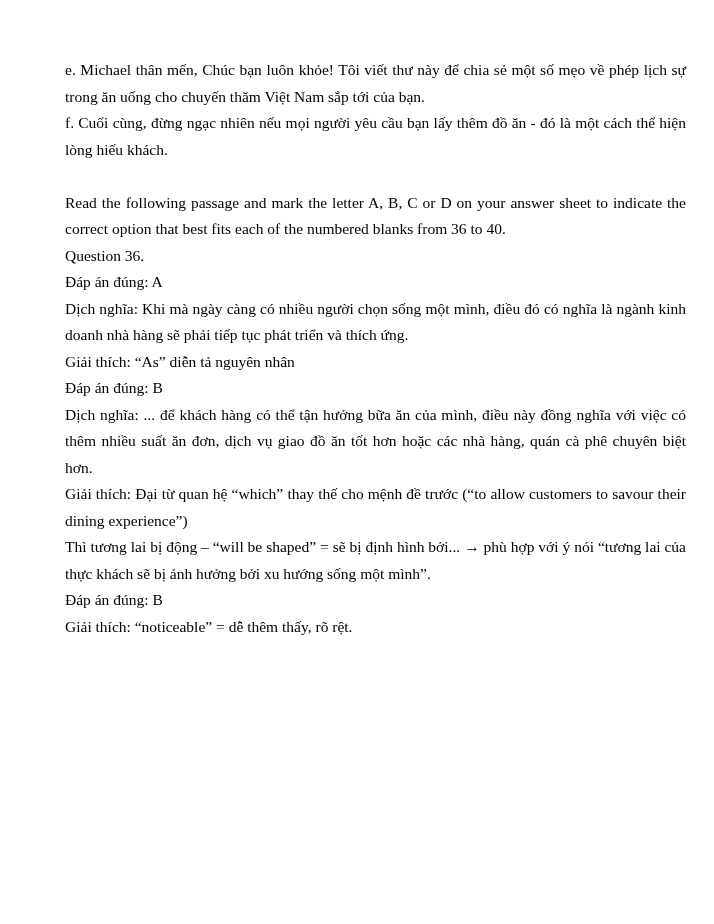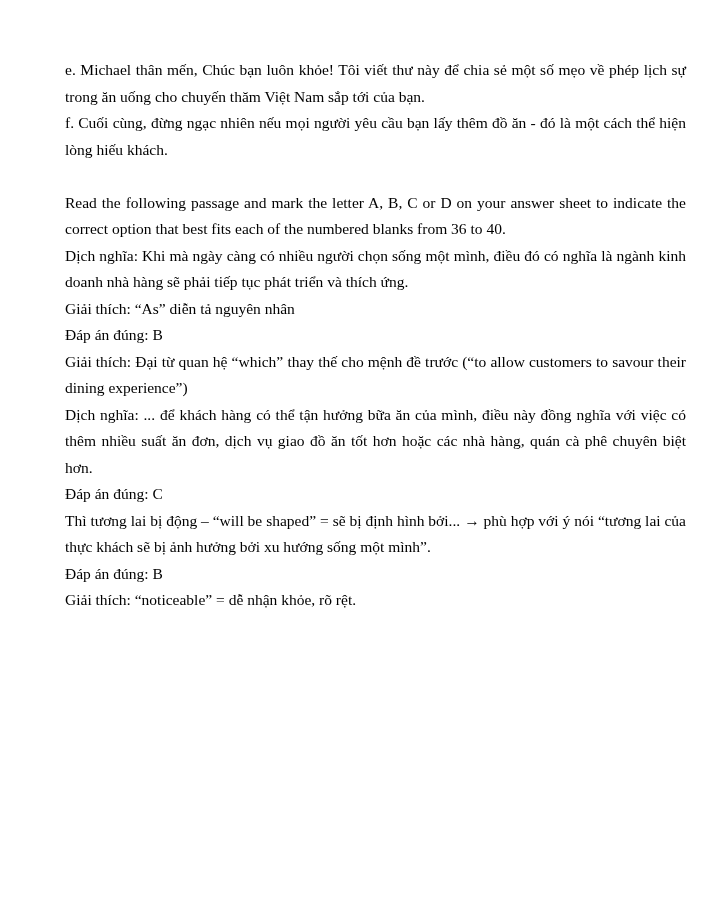--- a/index.html
+++ b/index.html
@@ -40,26 +40,27 @@
 
 <div class="page">
 
   <p class="para">e. Michael thân mến, Chúc bạn luôn khỏe! Tôi viết thư này để chia sẻ một số mẹo về phép lịch sự trong ăn uống cho chuyến thăm Việt Nam sắp tới của bạn.</p>
   <p class="para">f. Cuối cùng, đừng ngạc nhiên nếu mọi người yêu cầu bạn lấy thêm đồ ăn - đó là một cách thể hiện lòng hiếu khách.</p>
 
   <div class="spacer"></div>
 
   <p class="para bold">Read the following passage and mark the letter A, B, C or D on your answer sheet to indicate the correct option that best fits each of the numbered blanks from 36 to 40.</p>
 
+  <p class="para bold">Question 36.</p>
+  <p class="para">Đáp án đúng: A</p>
   <p class="para">Dịch nghĩa: Khi mà ngày càng có nhiều người chọn sống một mình, điều đó có nghĩa là ngành kinh doanh nhà hàng sẽ phải tiếp tục phát triển và thích ứng.</p>
   <p class="para">Giải thích: “As” diễn tả nguyên nhân</p>
 
   <p class="para">Đáp án đúng: B</p>
+  <p class="para">Dịch nghĩa: ... để khách hàng có thể tận hưởng bữa ăn của mình, điều này đồng nghĩa với việc có thêm nhiều suất ăn đơn, dịch vụ giao đồ ăn tốt hơn hoặc các nhà hàng, quán cà phê chuyên biệt hơn.</p>
   <p class="para">Giải thích: Đại từ quan hệ “which” thay thế cho mệnh đề trước (“to allow customers to savour their dining experience”)</p>
-  <p class="para">Dịch nghĩa: ... để khách hàng có thể tận hưởng bữa ăn của mình, điều này đồng nghĩa với việc có thêm nhiều suất ăn đơn, dịch vụ giao đồ ăn tốt hơn hoặc các nhà hàng, quán cà phê chuyên biệt hơn.</p>
 
-  <p class="para">Đáp án đúng: C</p>
   <p class="para">Thì tương lai bị động – “will be shaped” = sẽ bị định hình bởi... → phù hợp với ý nói “tương lai của thực khách sẽ bị ảnh hưởng bởi xu hướng sống một mình”.</p>
 
   <p class="para">Đáp án đúng: B</p>
-  <p class="para">Giải thích: “noticeable” = dễ nhận khỏe, rõ rệt.</p>
+  <p class="para">Giải thích: “noticeable” = dễ thêm thấy, rõ rệt.</p>
 
 </div>
 
 </body></html>

